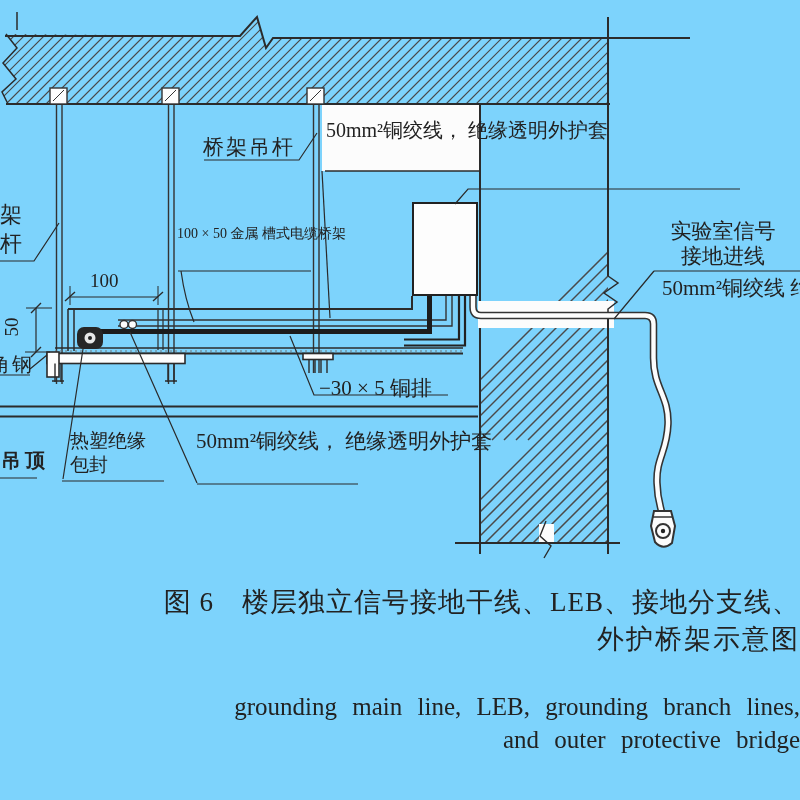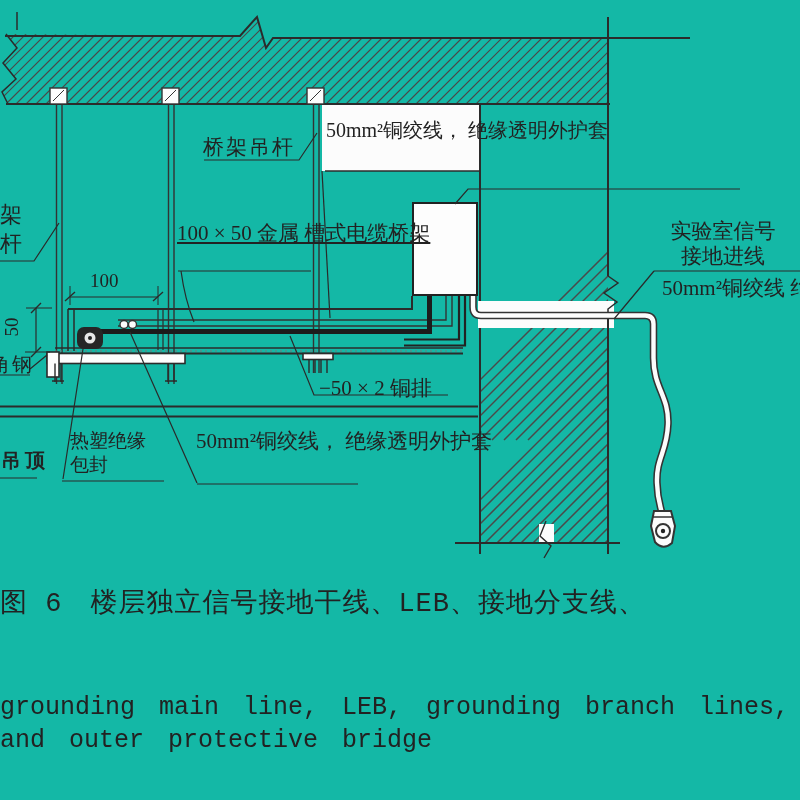--- a/index.html
+++ b/index.html
@@ -1,35 +1,35 @@
 <!DOCTYPE html>
 <html><head>
 <meta charset="utf-8">
 <style>
   html,body{margin:0;padding:0;}
-  #page{position:relative;width:800px;height:800px;background:#14b8a6;overflow:hidden;
+  #page{position:relative;width:800px;height:800px;background:#7dd3fc;overflow:hidden;
         font-family:"Liberation Serif","DejaVu Serif",serif;color:#222;}
   #linework{position:absolute;left:0;top:0;z-index:1;}
   .lb{position:absolute;z-index:2;white-space:pre-line;}
   .two{white-space:pre-line;}
   #lbl-hanger-top{left:203px;top:133px;font-size:21px;letter-spacing:2px;white-space:nowrap;}
   #lbl-hanger-left{left:-26px;top:200px;font-size:22px;line-height:29px;letter-spacing:4px;text-align:left;}
-  #lbl-tray{left:177px;top:221px;font-size:21px;line-height:25px;white-space:nowrap;text-decoration:underline;}
+  #lbl-tray{left:177px;top:221px;font-size:14px;line-height:25px;white-space:nowrap;}
   #lbl-cable-top{left:326px;top:117px;font-size:20px;line-height:26px;white-space:nowrap;}
   #lbl-leb{left:604px;top:136px;width:166px;text-align:center;font-size:21px;line-height:24px;}
   #lbl-lab{left:644px;top:219px;width:158px;text-align:center;font-size:21px;line-height:25px;}
   #lbl-cable-right{left:662px;top:275px;font-size:21px;line-height:27px;white-space:nowrap;}
   #lbl-busbar{left:319px;top:374px;font-size:21px;white-space:nowrap;}
   #lbl-insul{left:70px;top:429px;width:104px;text-align:left;font-size:19px;line-height:24px;}
   #lbl-cable-bottom{left:196px;top:428px;font-size:21px;line-height:26px;white-space:nowrap;}
   #lbl-angle{left:-10px;top:351px;font-size:20px;letter-spacing:2px;white-space:nowrap;}
   #lbl-ceiling{left:1px;top:447px;font-size:20px;letter-spacing:4px;white-space:nowrap;font-weight:bold;}
   #dim-100{left:90px;top:270px;font-size:19px;}
   #dim-50{left:2px;top:316px;font-size:19px;transform:rotate(-90deg);transform-origin:center;}
-  .cap{position:absolute;left:0;width:100%;text-align:left;z-index:2;font-family:Liberation Mono, monospace;}
+  .cap{position:absolute;left:0;width:100%;text-align:right;z-index:2;}
   #cap-cn1{top:584px;font-size:27px;letter-spacing:1px;}
   #cap-cn2{top:621px;font-size:27px;letter-spacing:2px;}
   #cap-en1{top:660px;font-size:25px;word-spacing:9px;}
   #cap-en2{top:693px;font-size:25px;word-spacing:9px;}
   #cap-en3{top:726px;font-size:25px;word-spacing:9px;}
 </style>
 </head>
 <body>
 
 <div id="page">
@@ -161,27 +161,28 @@
   <div class="lb two" id="lbl-hanger-left">桥架
 吊杆</div>
   <div class="lb two" id="lbl-tray">100 × 50 金属
 槽式电缆桥架</div>
   <div class="lb two" id="lbl-cable-top">50mm²铜绞线，
 绝缘透明外护套</div>
   <div class="lb two" id="lbl-lab">实验室信号
 接地进线</div>
   <div class="lb two" id="lbl-cable-right">50mm²铜绞线
 绝缘透明外护套</div>
-  <div class="lb" id="lbl-busbar">−50 × 2 铜排</div>
+  <div class="lb" id="lbl-busbar">−30 × 5 铜排</div>
   <div class="lb two" id="lbl-insul">热塑绝缘
 包封</div>
   <div class="lb two" id="lbl-cable-bottom">50mm²铜绞线，
 绝缘透明外护套</div>
   <div class="lb" id="lbl-angle">角钢</div>
   <div class="lb" id="lbl-ceiling">吊顶</div>
   <div class="lb" id="dim-100">100</div>
   <div class="lb" id="dim-50">50</div>
 
   <div class="cap" id="cap-cn1">图 6　楼层独立信号接地干线、LEB、接地分支线、</div>
+  <div class="cap" id="cap-cn2">外护桥架示意图</div>
   <div class="cap" id="cap-en3">and outer protective bridge</div>
   <div class="cap" id="cap-en2">grounding main line,  LEB,  grounding branch lines,</div>
 
 </div>
 
 </body></html>

